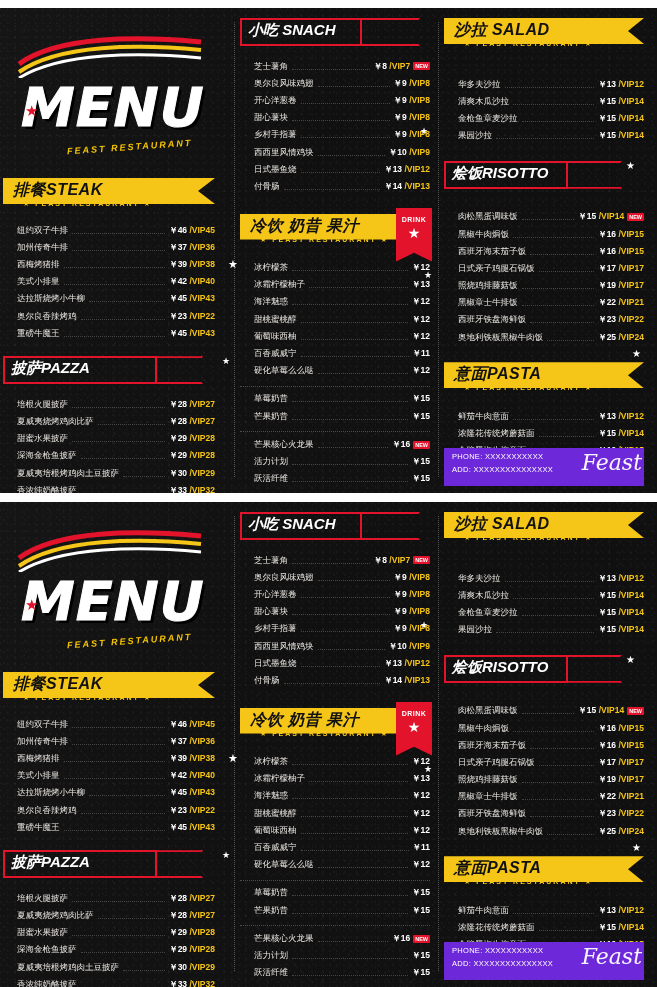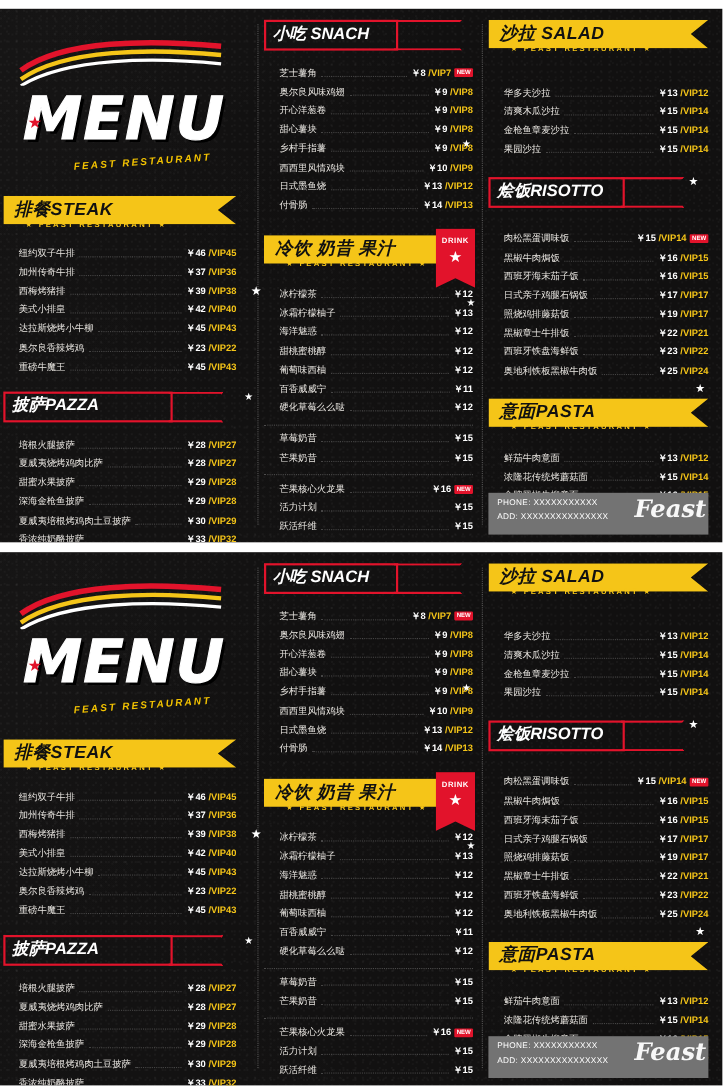--- a/index.html
+++ b/index.html
@@ -112,26 +112,26 @@
     background:#e2132b;
     clip-path:polygon(0 0,100% 0,100% 100%,50% 84%,0 100%);
     color:#fff;text-align:center;
   }
   .drink-flag .dt{font-size:7px;font-weight:bold;margin-top:8px;letter-spacing:.5px;}
   .drink-flag .ds{font-size:14px;margin-top:2px;}
 
   
   .contact{
     position:absolute;left:444px;top:440px;width:200px;height:38px;
-    background:#737373;overflow:hidden;
+    background:#6d28d9;overflow:hidden;
   }
   .contact .line{color:#fff;font-size:7.5px;padding:4px 0 0 8px;letter-spacing:.3px;}
   .contact .feast{
     position:absolute;right:2px;top:2px;color:#fff;font-size:22px;
-    font-style:italic;font-weight:bold;font-family:"DejaVu Serif",serif;
+    font-style:italic;font-weight:normal;font-family:"DejaVu Serif",serif;
     opacity:.95;
   }
   .star-deco{position:absolute;color:#fff;}
 </style>
 </head>
 <body>
 
 <div class="page">
 
   <div class="menu top">

